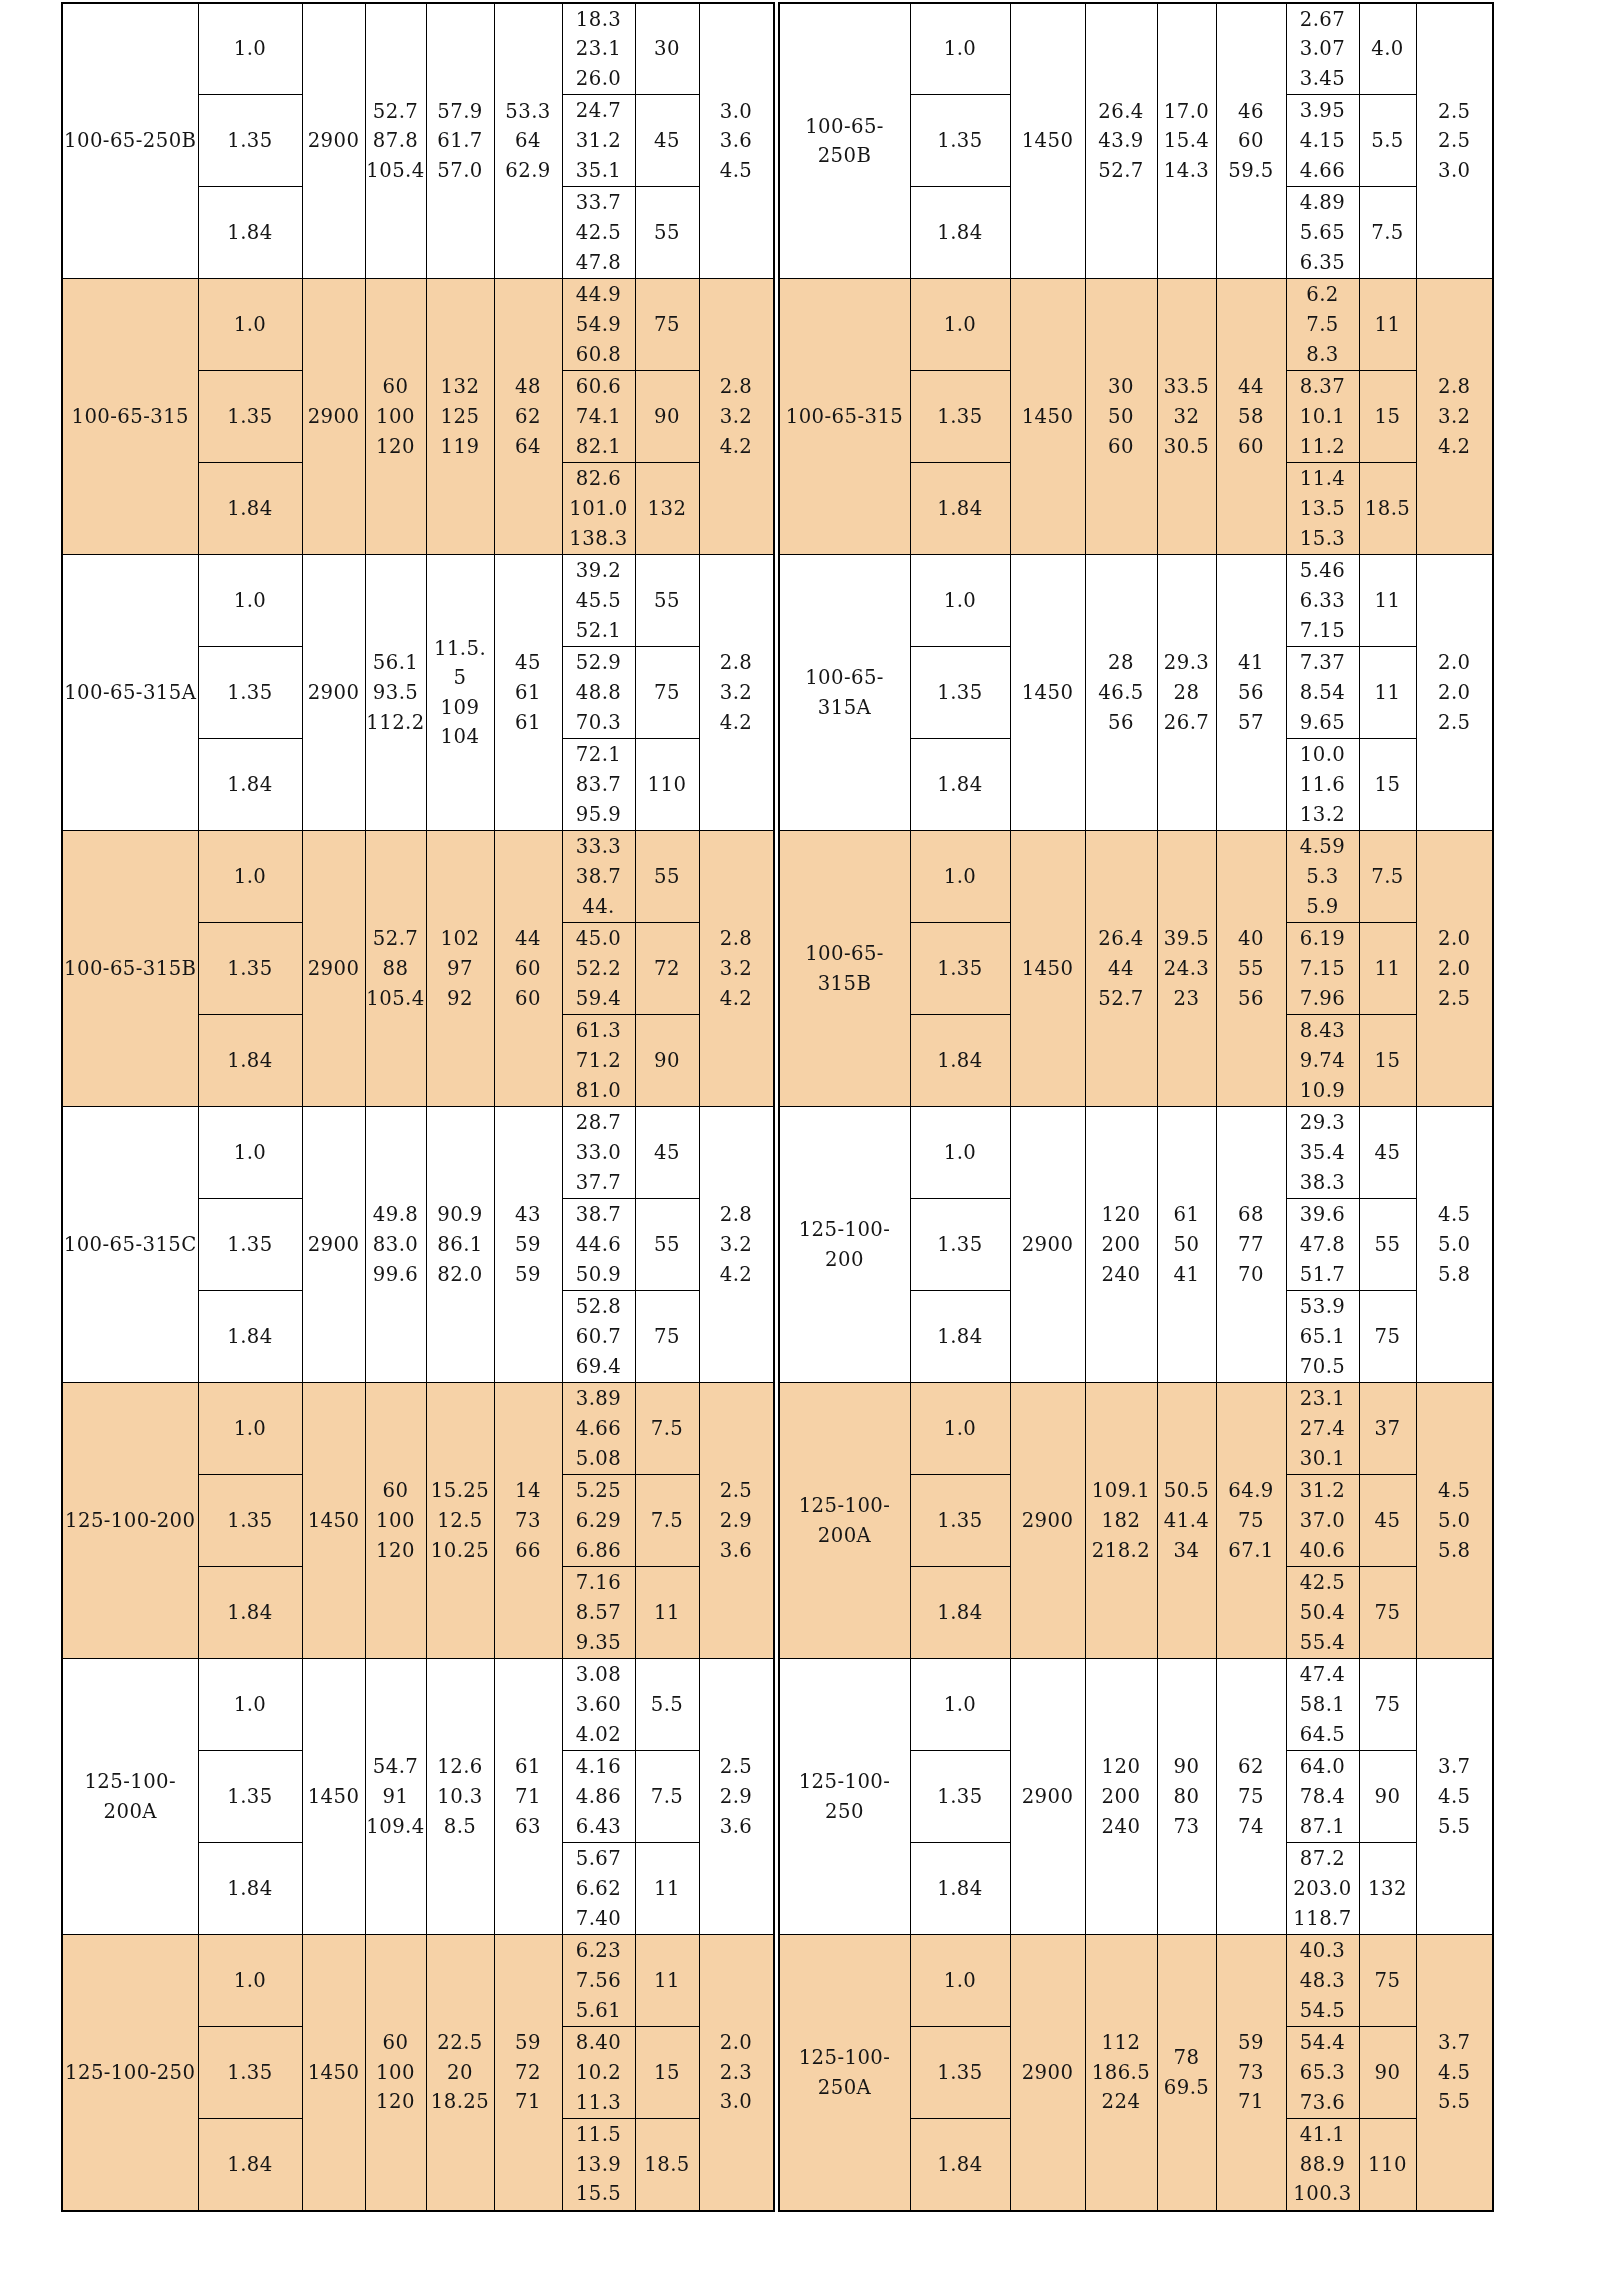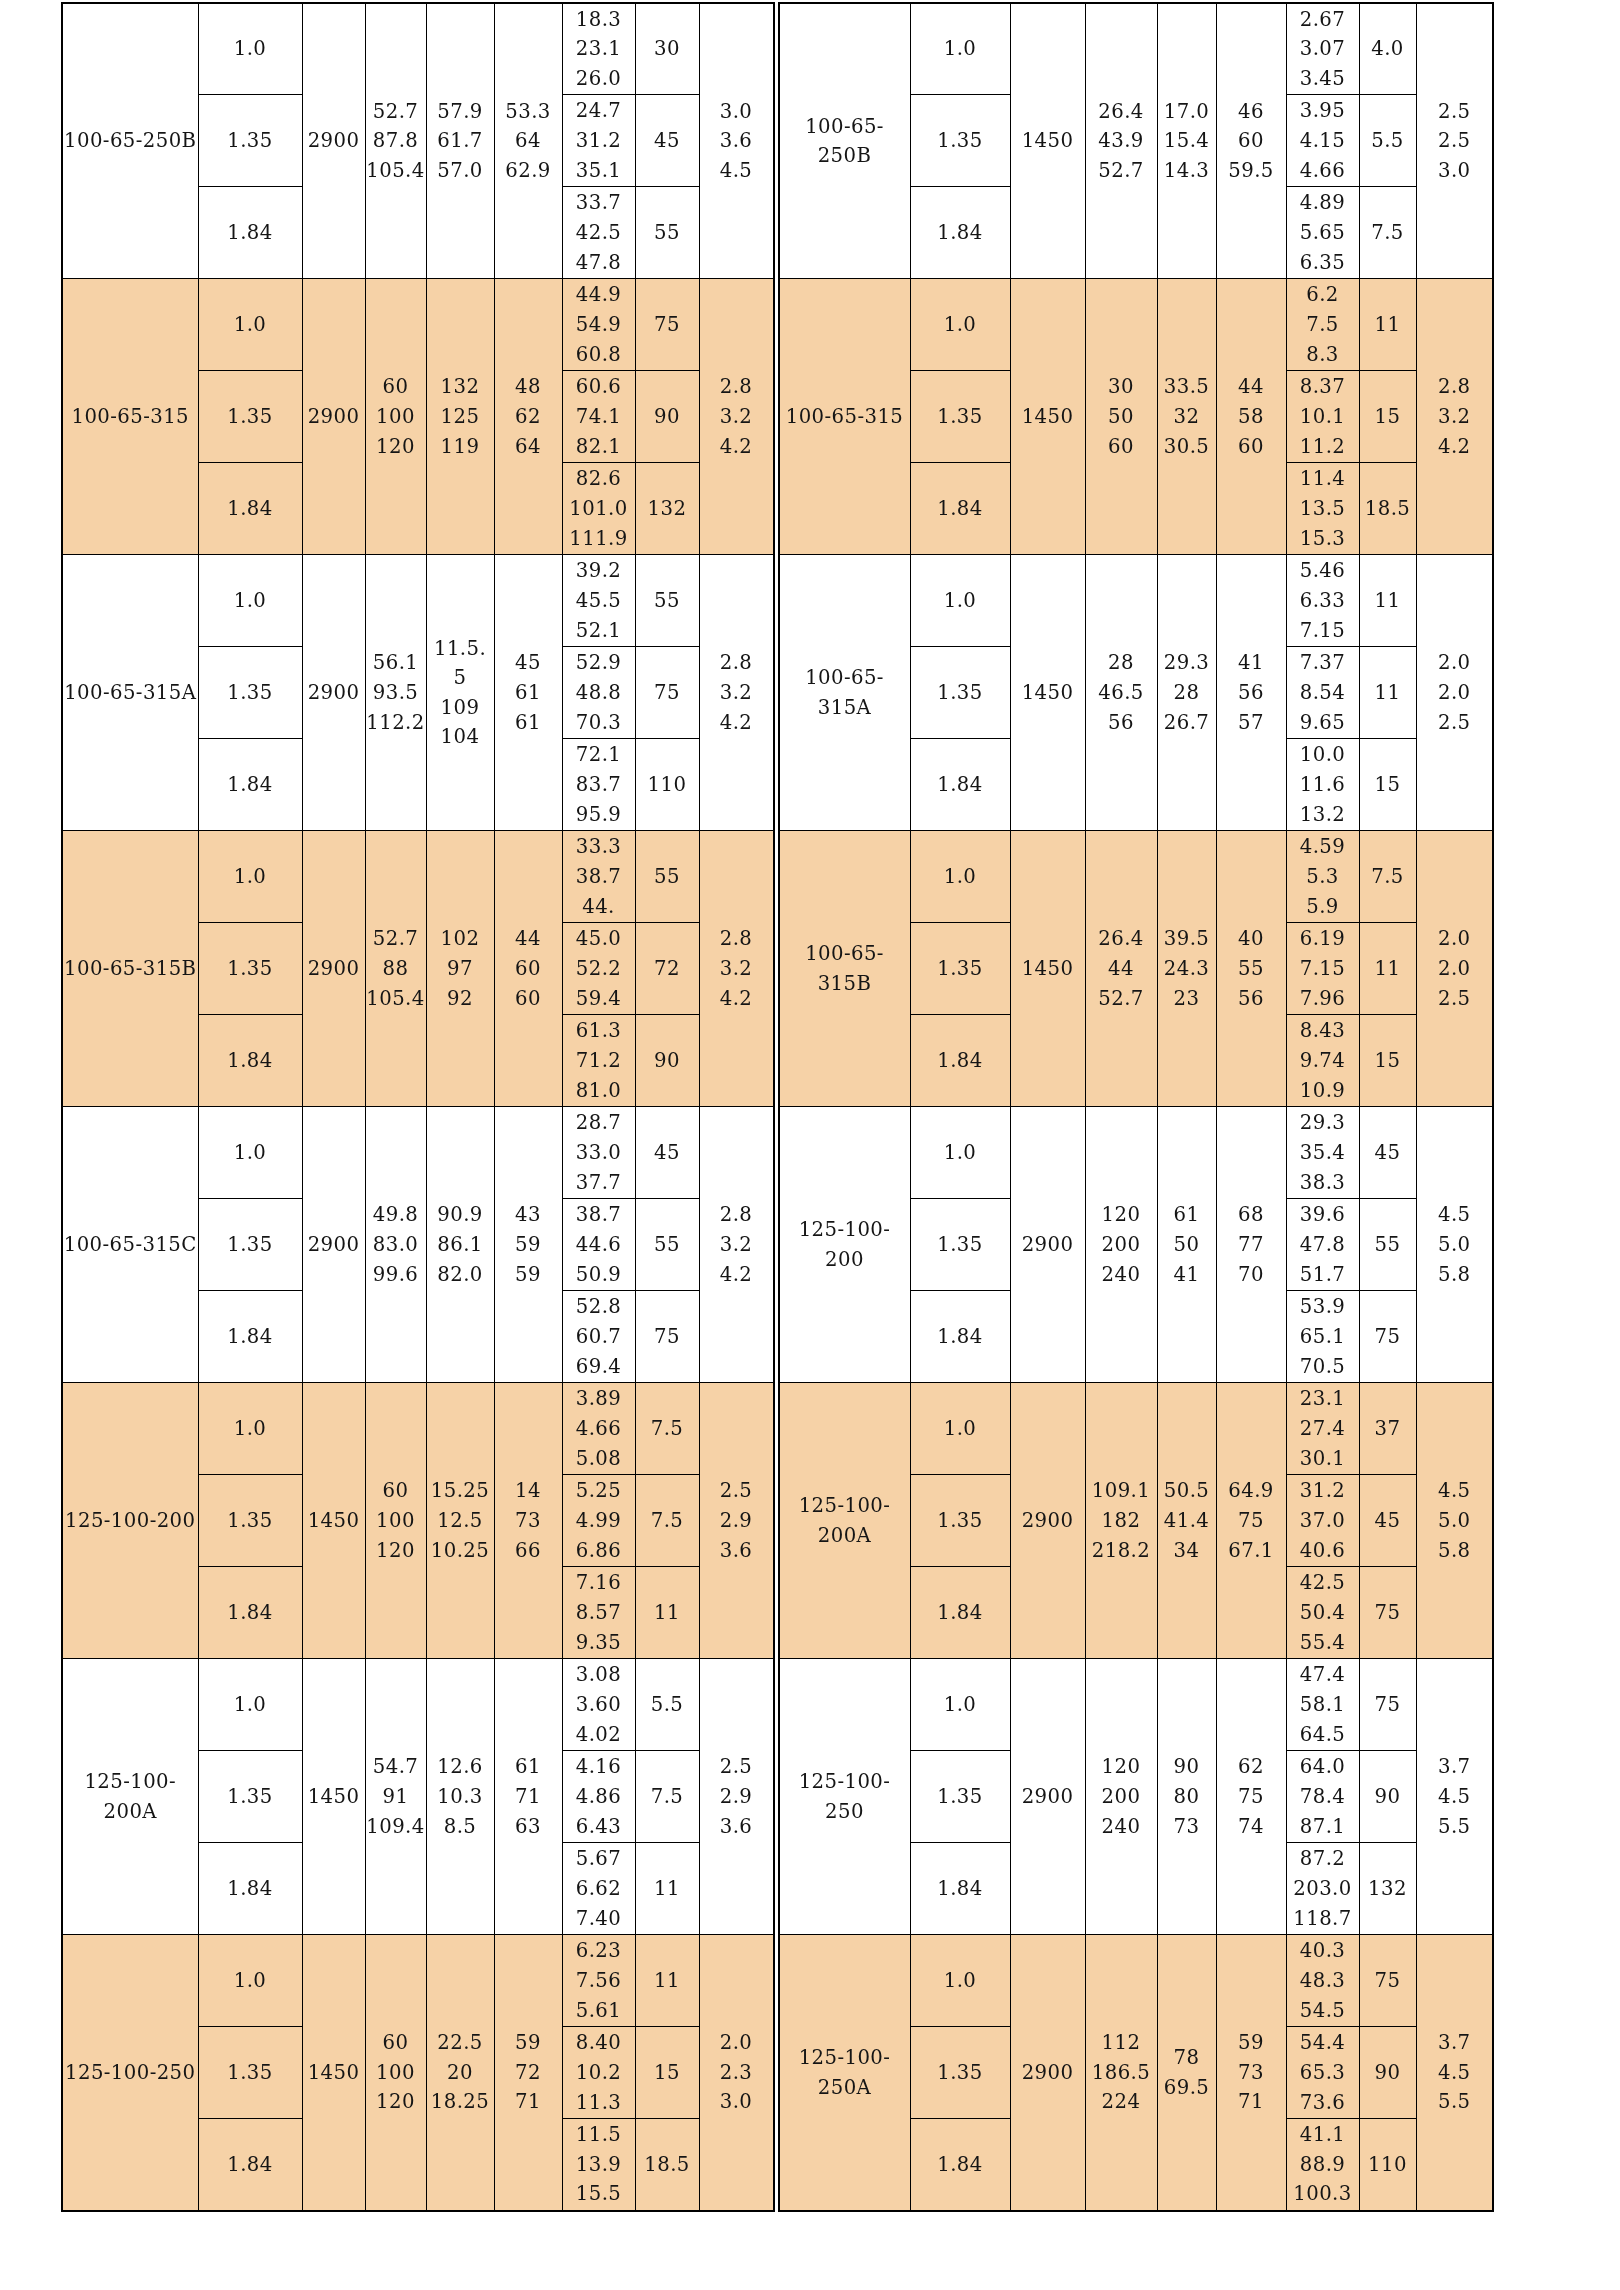--- a/index.html
+++ b/index.html
@@ -154,21 +154,21 @@
 <td>1.35</td>
 <td>8.37
 10.1
 11.2</td>
 <td>15</td>
 </tr>
 <tr class="peach">
 <td>1.84</td>
 <td>82.6
 101.0
-111.9</td>
+138.3</td>
 <td>132</td>
 <td>1.84</td>
 <td>11.4
 13.5
 15.3</td>
 <td>18.5</td>
 </tr>
 
 <tr>
 <td rowspan="3">100-65-315A</td>
@@ -402,21 +402,21 @@
 27.4
 30.1</td>
 <td>37</td>
 <td rowspan="3">4.5
 5.0
 5.8</td>
 </tr>
 <tr class="peach">
 <td>1.35</td>
 <td>5.25
-4.99
+6.29
 6.86</td>
 <td>7.5</td>
 <td>1.35</td>
 <td>31.2
 37.0
 40.6</td>
 <td>45</td>
 </tr>
 <tr class="peach">
 <td>1.84</td>

